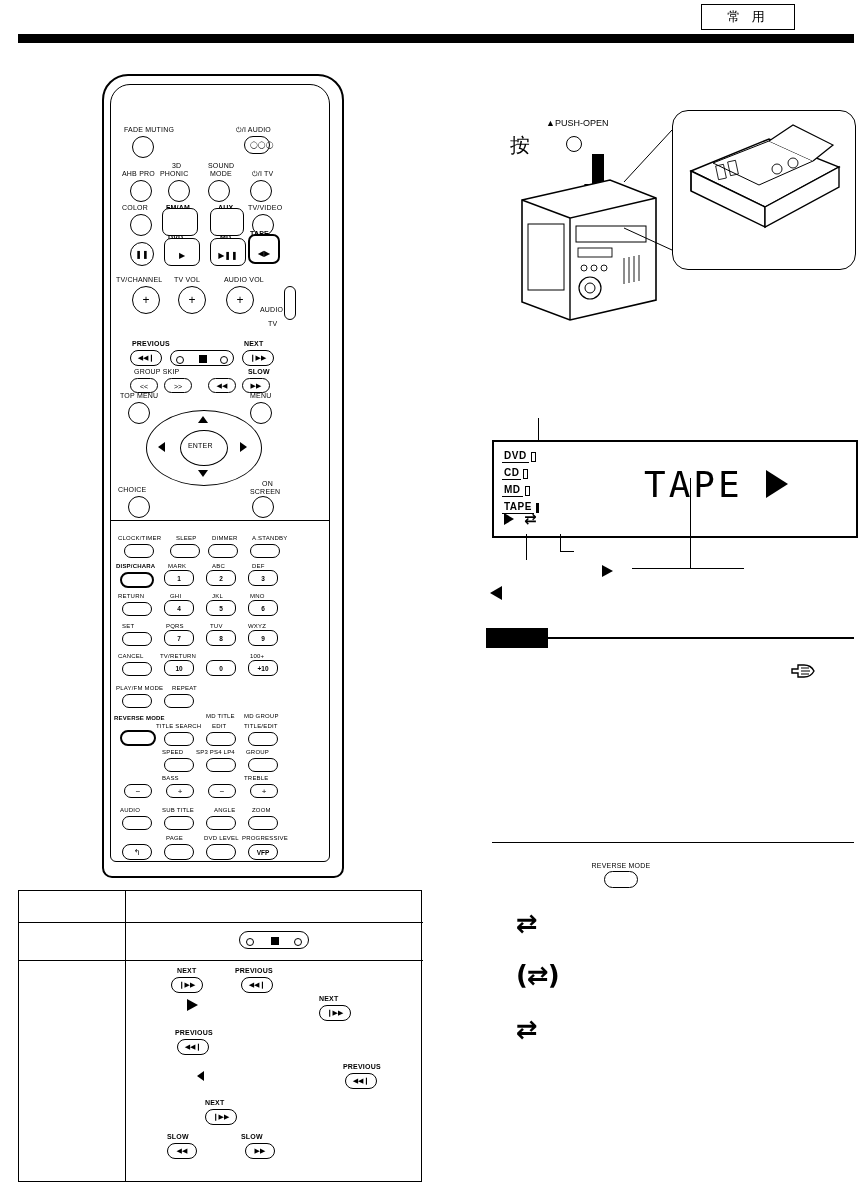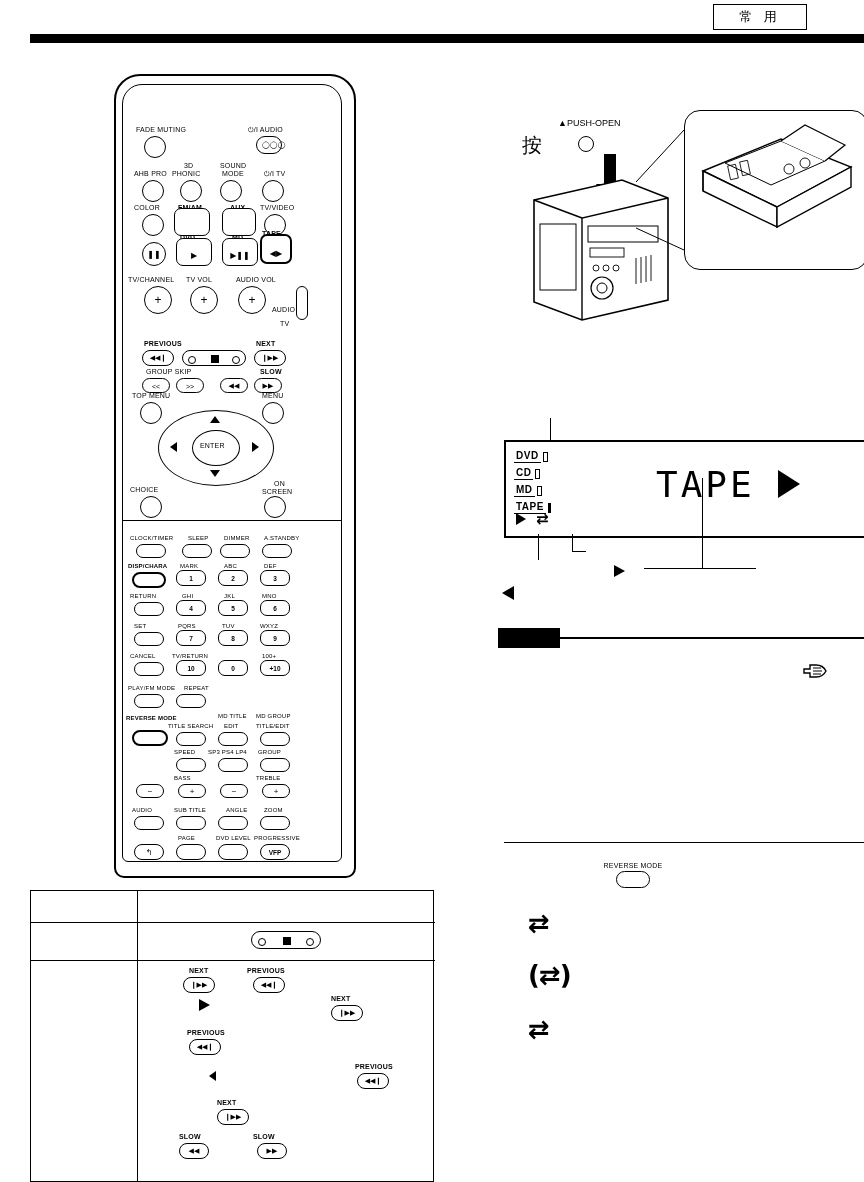--- a/index.html
+++ b/index.html
@@ -10,21 +10,21 @@
   body {
     width: 864px;
     height: 1182px;
     position: relative;
     font-family: "Liberation Sans", sans-serif;
     color: #000;
     overflow: hidden;
   }
   .page {
     position: absolute;
-    left: 16px; top: 0;
+    left: 4px; top: 0;
     width: 805px;
     height: 1182px;
   }
 
   
   .header-tag {
     position: absolute;
     right: 14px;
     top: 4px;
     width: 92px;

